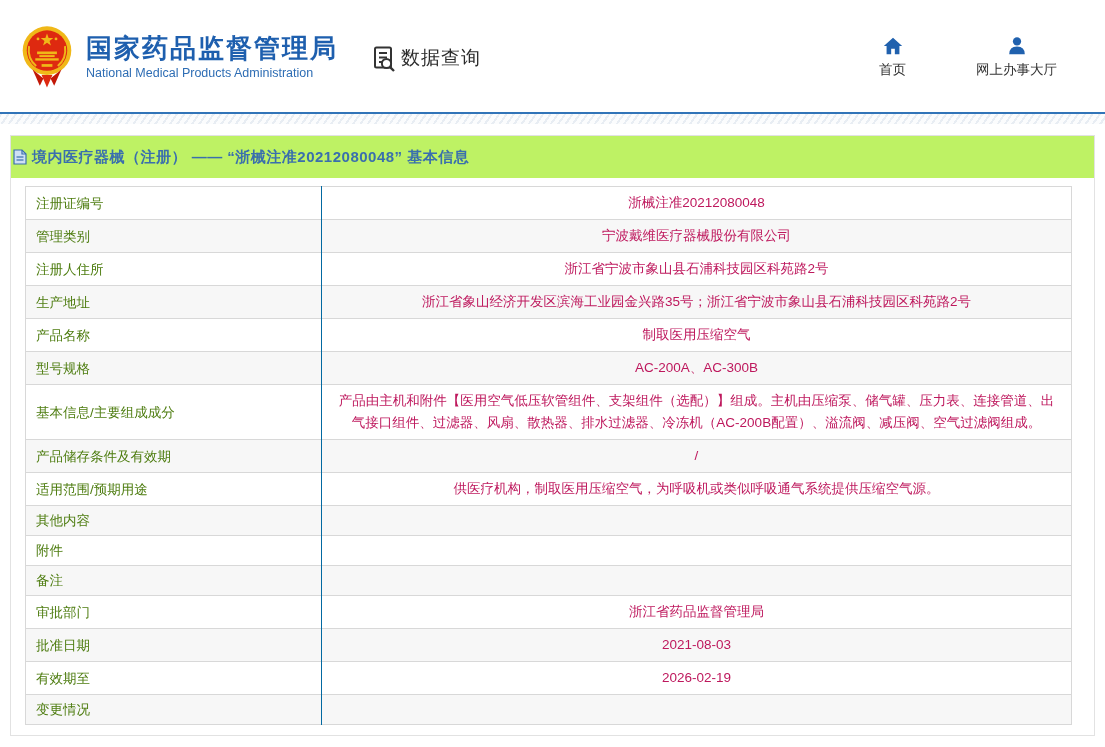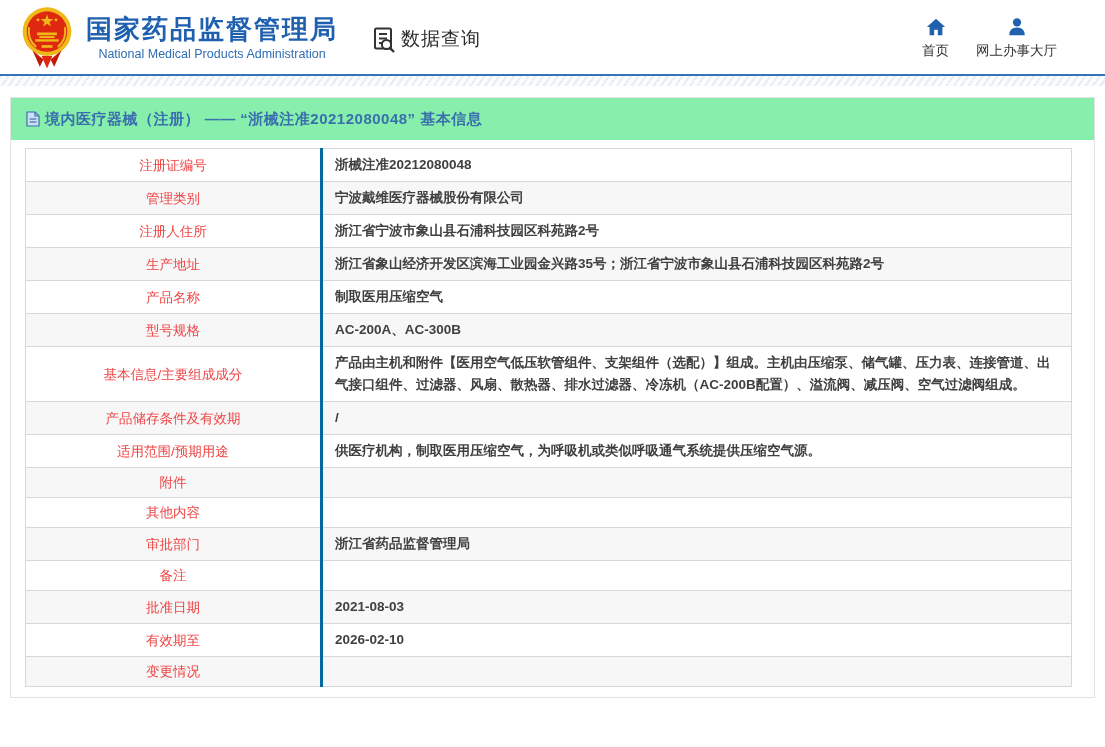--- a/index.html
+++ b/index.html
@@ -1,49 +1,49 @@
 <!DOCTYPE html>
 <html><head>
 <meta charset="utf-8">
 <style>
   * { margin: 0; padding: 0; box-sizing: border-box; }
   html, body { width: 1105px; background: #ffffff; font-family: "Liberation Sans", "DejaVu Sans", sans-serif; }
   body { position: relative; height: 747px; overflow: hidden; }
 
   
-  .header { height: 76px; background: #ffffff; display: flex; align-items: center; border-bottom: 2px solid #3174b8; }
+  .header { height: 114px; background: #ffffff; display: flex; align-items: center; border-bottom: 2px solid #3174b8; }
   .logo-wrap { display: flex; align-items: center; margin-left: 20px; }
   .emblem { width: 54px; height: 64px; flex: 0 0 auto; }
   .brand { margin-left: 12px; }
   .brand-title { font-size: 26px; font-weight: bold; color: #1e5fae; letter-spacing: 2px; line-height: 30px; }
-  .brand-sub { font-size: 12.5px; color: #2e6db4; margin-top: 3px; text-align: center; }
+  .brand-sub { font-size: 12.5px; color: #2e6db4; margin-top: 3px; }
   .section-entry { display: flex; align-items: center; margin-left: 32px; margin-top: 4px; }
   .section-entry .icon { width: 27px; height: 27px; margin-right: 4px; }
   .section-label { font-size: 19px; color: #2b2b2b; letter-spacing: 1px; }
   .header-spacer { flex: 1; }
-  .header-nav { display: flex; align-items: flex-start; gap: 27px; margin-right: 48px; margin-top: 2px; }
+  .header-nav { display: flex; align-items: flex-start; gap: 70px; margin-right: 48px; margin-top: 2px; }
   .nav-item { display: flex; flex-direction: column; align-items: center; cursor: pointer; }
   .nav-item .icon { width: 22px; height: 22px; margin-bottom: 4px; }
   .nav-item .nav-label { font-size: 13.5px; color: #333; }
 
   .hatch-strip { height: 10px; background: repeating-linear-gradient(125deg, #e8edf3 0 2px, #fbfcfd 2px 6px); }
 
   
   .panel { margin: 11px 10px 0 10px; background: #ffffff; border: 1px solid #e2e2e2; }
-  .panel-title-bar { height: 42px; background: #86efac; display: flex; align-items: center; padding-left: 15px; }
+  .panel-title-bar { height: 42px; background: #bef264; display: flex; align-items: center; padding-left: 2px; }
   .panel-title-bar .icon { width: 14px; height: 16px; margin-right: 5px; flex: 0 0 auto; }
   .panel-title { font-size: 15px; color: #3a6fad; font-weight: 600; letter-spacing: 0.5px; }
 
   .table-wrap { padding: 8px 22px 10px 14px; }
   table.info { width: 100%; border-collapse: collapse; border: 1px solid #d8d8d8; font-size: 13.5px; color: #555; }
   table.info tr { background: #ffffff; }
   table.info tr:nth-child(even) { background: #f7f7f7; }
   table.info tr + tr { border-top: 1px solid #d8d8d8; }
-  td.label-cell { width: 296px; text-align: center; padding: 5px 10px; border-right: 3px solid #0369a1; color: #ef4444; line-height: 19px; height: 28px; white-space: nowrap; }
-  td.value-cell { padding: 5px 12px; text-align: left; line-height: 22px; color: #404040; font-weight: bold; }
+  td.label-cell { width: 296px; text-align: left; padding: 5px 10px; border-right: 1px solid #0369a1; color: #4d7c0f; line-height: 19px; height: 28px; white-space: nowrap; }
+  td.value-cell { padding: 5px 12px; text-align: center; line-height: 22px; color: #be185d; }
 </style>
 </head>
 <body>
 
 <div class="header">
   <div class="logo-wrap">
     <svg class="emblem" viewBox="0 0 60 70">
       <circle cx="30" cy="29" r="27" fill="#f0b818"></circle>
       <circle cx="30" cy="29" r="22.5" fill="#de2910"></circle>
       <path d="M14 50 L22 68 L26 60 Z" fill="#c21807"></path>
@@ -141,42 +141,42 @@
           </tr>
           <tr>
             <td class="label-cell">产品储存条件及有效期</td>
             <td class="value-cell">/</td>
           </tr>
           <tr>
             <td class="label-cell">适用范围/预期用途</td>
             <td class="value-cell">供医疗机构，制取医用压缩空气，为呼吸机或类似呼吸通气系统提供压缩空气源。</td>
           </tr>
           <tr>
+            <td class="label-cell">其他内容</td>
+            <td class="value-cell"></td>
+          </tr>
+          <tr>
             <td class="label-cell">附件</td>
             <td class="value-cell"></td>
           </tr>
           <tr>
-            <td class="label-cell">其他内容</td>
+            <td class="label-cell">备注</td>
             <td class="value-cell"></td>
           </tr>
           <tr>
             <td class="label-cell">审批部门</td>
             <td class="value-cell">浙江省药品监督管理局</td>
           </tr>
           <tr>
-            <td class="label-cell">备注</td>
-            <td class="value-cell"></td>
-          </tr>
-          <tr>
             <td class="label-cell">批准日期</td>
             <td class="value-cell">2021-08-03</td>
           </tr>
           <tr>
             <td class="label-cell">有效期至</td>
-            <td class="value-cell">2026-02-10</td>
+            <td class="value-cell">2026-02-19</td>
           </tr>
           <tr>
             <td class="label-cell">变更情况</td>
             <td class="value-cell"></td>
           </tr>
         </tbody>
     </table>
   </div>
 </div>
 

